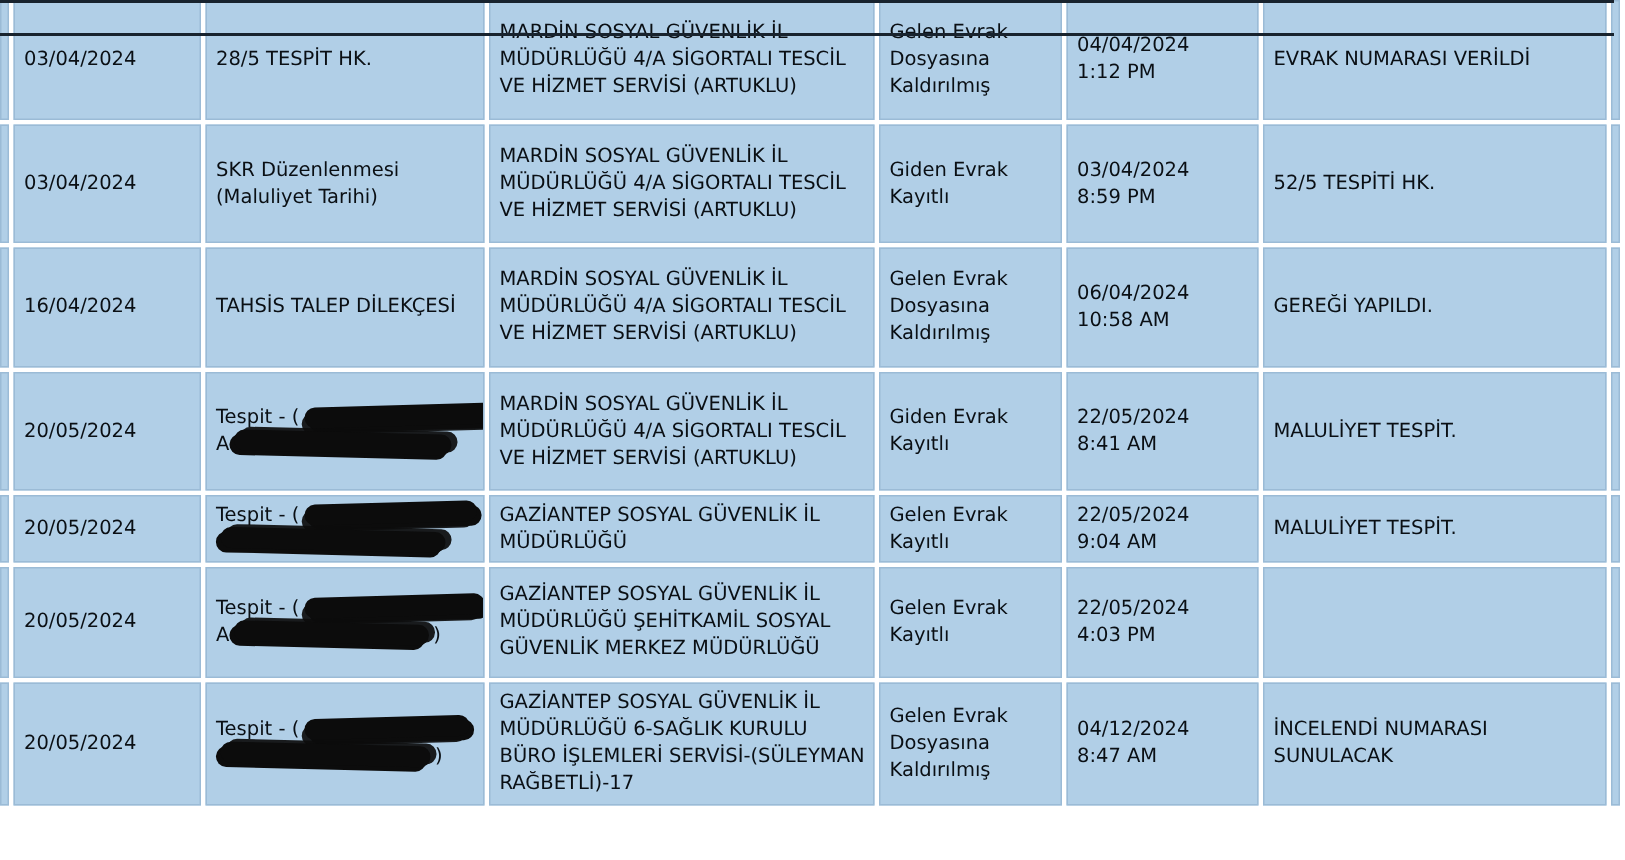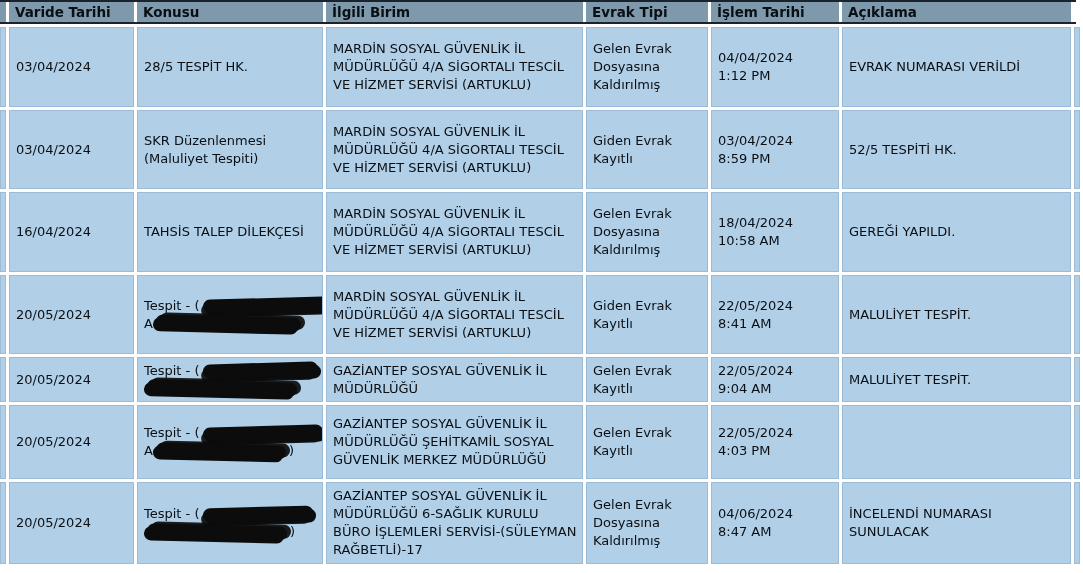--- a/index.html
+++ b/index.html
@@ -90,67 +90,57 @@
       <col class="w-sliver">
         <col class="w-varide">
         <col class="w-konusu">
         <col class="w-ilgili">
       <col class="w-evrak">
         <col class="w-islem">
         <col class="w-acik">
         <col class="w-sliver">
     </colgroup>
     <tbody>
-        <tr>
-      <th></th>
-      <th>Varide Tarihi</th>
-      <th>Konusu</th>
-      <th>İlgili Birim</th>
-      <th>Evrak Tipi</th>
-      <th>İşlem Tarihi</th>
-      <th>Açıklama</th>
-      <th class="sliver-r"></th>
-    </tr>
 
     <tr class="rh80">
       <td></td>
       <td>03/04/2024</td>
       <td>28/5 TESPİT HK.</td>
       <td>MARDİN SOSYAL GÜVENLİK İL MÜDÜRLÜĞÜ 4/A SİGORTALI TESCİL VE HİZMET SERVİSİ (ARTUKLU)</td>
       <td>Gelen Evrak Dosyasına Kaldırılmış</td>
       <td>
         <span class="blk">04/04/2024</span>
         <span class="blk">1:12 PM</span>
       </td>
       <td>EVRAK NUMARASI VERİLDİ</td>
       <td></td>
     </tr>
 
     <tr class="rh79">
       <td></td>
       <td>03/04/2024</td>
-      <td>SKR Düzenlenmesi (Maluliyet Tespiti)</td>
+      <td>SKR Düzenlenmesi (Maluliyet Tarihi)</td>
       <td>MARDİN SOSYAL GÜVENLİK İL MÜDÜRLÜĞÜ 4/A SİGORTALI TESCİL VE HİZMET SERVİSİ (ARTUKLU)</td>
       <td>Giden Evrak Kayıtlı</td>
       <td>
         <span class="blk">03/04/2024</span>
         <span class="blk">8:59 PM</span>
       </td>
       <td>52/5 TESPİTİ HK.</td>
       <td></td>
     </tr>
 
     <tr class="rh80">
       <td></td>
       <td>16/04/2024</td>
       <td>TAHSİS TALEP DİLEKÇESİ</td>
       <td>MARDİN SOSYAL GÜVENLİK İL MÜDÜRLÜĞÜ 4/A SİGORTALI TESCİL VE HİZMET SERVİSİ (ARTUKLU)</td>
       <td>Gelen Evrak Dosyasına Kaldırılmış</td>
       <td>
-        <span class="blk">18/04/2024</span>
+        <span class="blk">06/04/2024</span>
         <span class="blk">10:58 AM</span>
       </td>
       <td>GEREĞİ YAPILDI.</td>
       <td></td>
     </tr>
 
     <tr class="rh79">
       <td></td>
       <td>20/05/2024</td>
       <td>
@@ -220,21 +210,21 @@
         <div class="kline">
           <span>Tespit - (</span><span class="blob w110"></span>
         </div>
         <div class="kline">
           <span></span><span class="blob tilt w140"></span><span>)</span>
         </div>
       </td>
       <td>GAZİANTEP SOSYAL GÜVENLİK İL MÜDÜRLÜĞÜ 6-SAĞLIK KURULU BÜRO İŞLEMLERİ SERVİSİ-(SÜLEYMAN RAĞBETLİ)-17</td>
       <td>Gelen Evrak Dosyasına Kaldırılmış</td>
       <td>
-        <span class="blk">04/06/2024</span>
+        <span class="blk">04/12/2024</span>
         <span class="blk">8:47 AM</span>
       </td>
       <td>İNCELENDİ NUMARASI SUNULACAK</td>
       <td></td>
     </tr>
   </tbody>
     </table>
 </div>
 
 </body></html>

